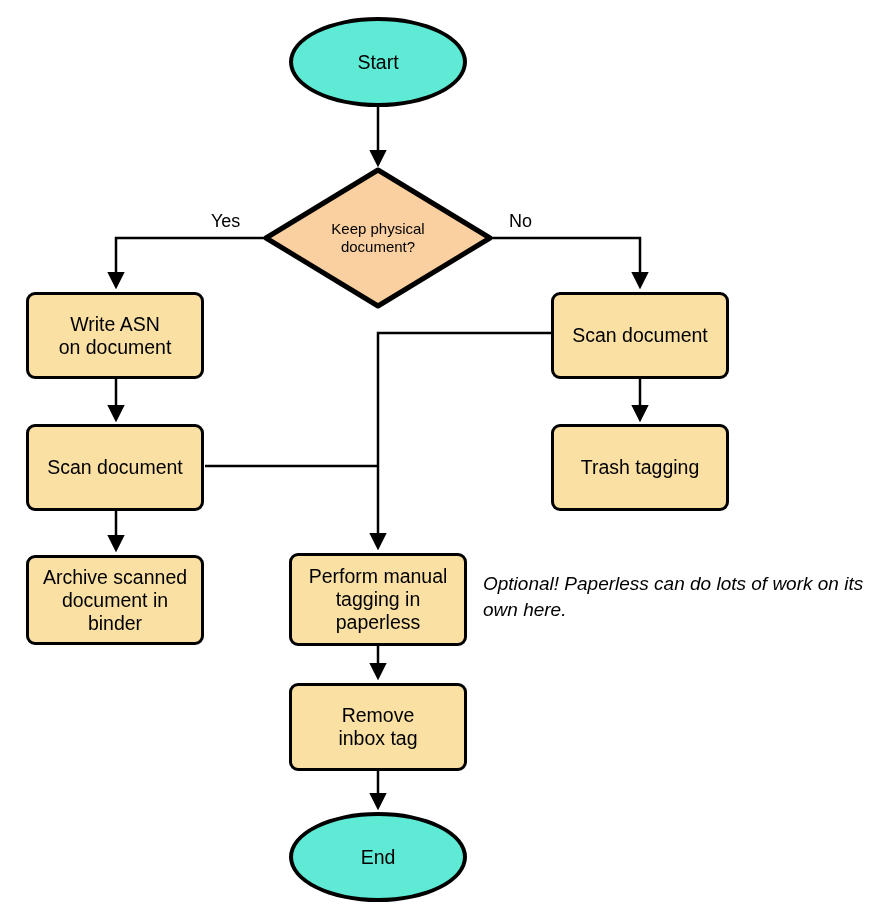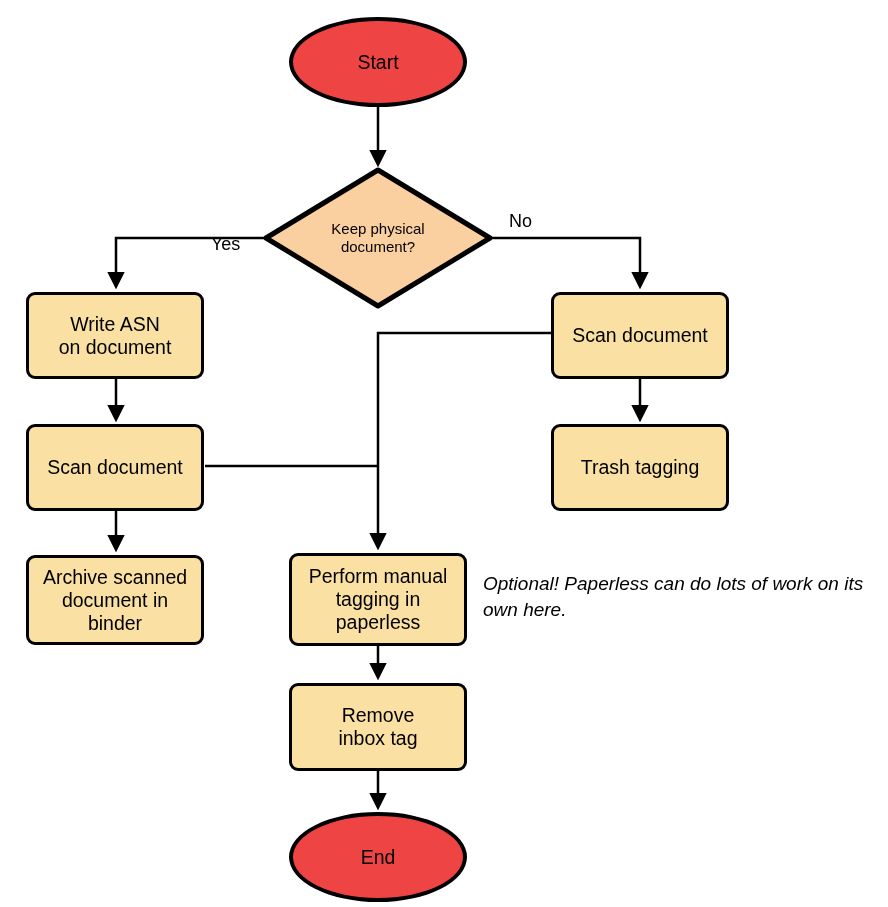--- a/index.html
+++ b/index.html
@@ -45,21 +45,21 @@
   .n-process {
     border: 3px solid #000000;
     border-radius: 9px;
     background: #FAE0A2;
     font-size: 19.5px;
   }
   
   .n-terminal {
     border: 4px solid #000000;
     border-radius: 50%;
-    background: #ef4444;
+    background: #5eead4;
     font-size: 19.5px;
     text-align: right;
   }
   
   .n-decision {
     font-size: 15px;
     background: transparent;
     border: none;
     justify-content: center;
   }
@@ -154,19 +154,19 @@
   <div class="node n-process" style="left:289px; top:553px; width:178px; height:93px;">
     <span class="label">Perform manual
 tagging in
 paperless</span>
   </div>
 
   <div class="node n-terminal" style="left:289px; top:812px; width:178px; height:90px;">
     <span class="label">End</span>
   </div>
 
-  <div class="edge-label" style="left:211px; top:211px;margin-top:23px;">Yes</div>
+  <div class="edge-label" style="left:211px; top:211px;">Yes</div>
 
   <div class="edge-label" style="left:509px; top:211px;">No</div>
 
   <div class="annotation" style="left:483px; top:571px; width:400px;">Optional! Paperless can do lots of work on its own here.</div>
 
 </div>
 
 </body></html>

